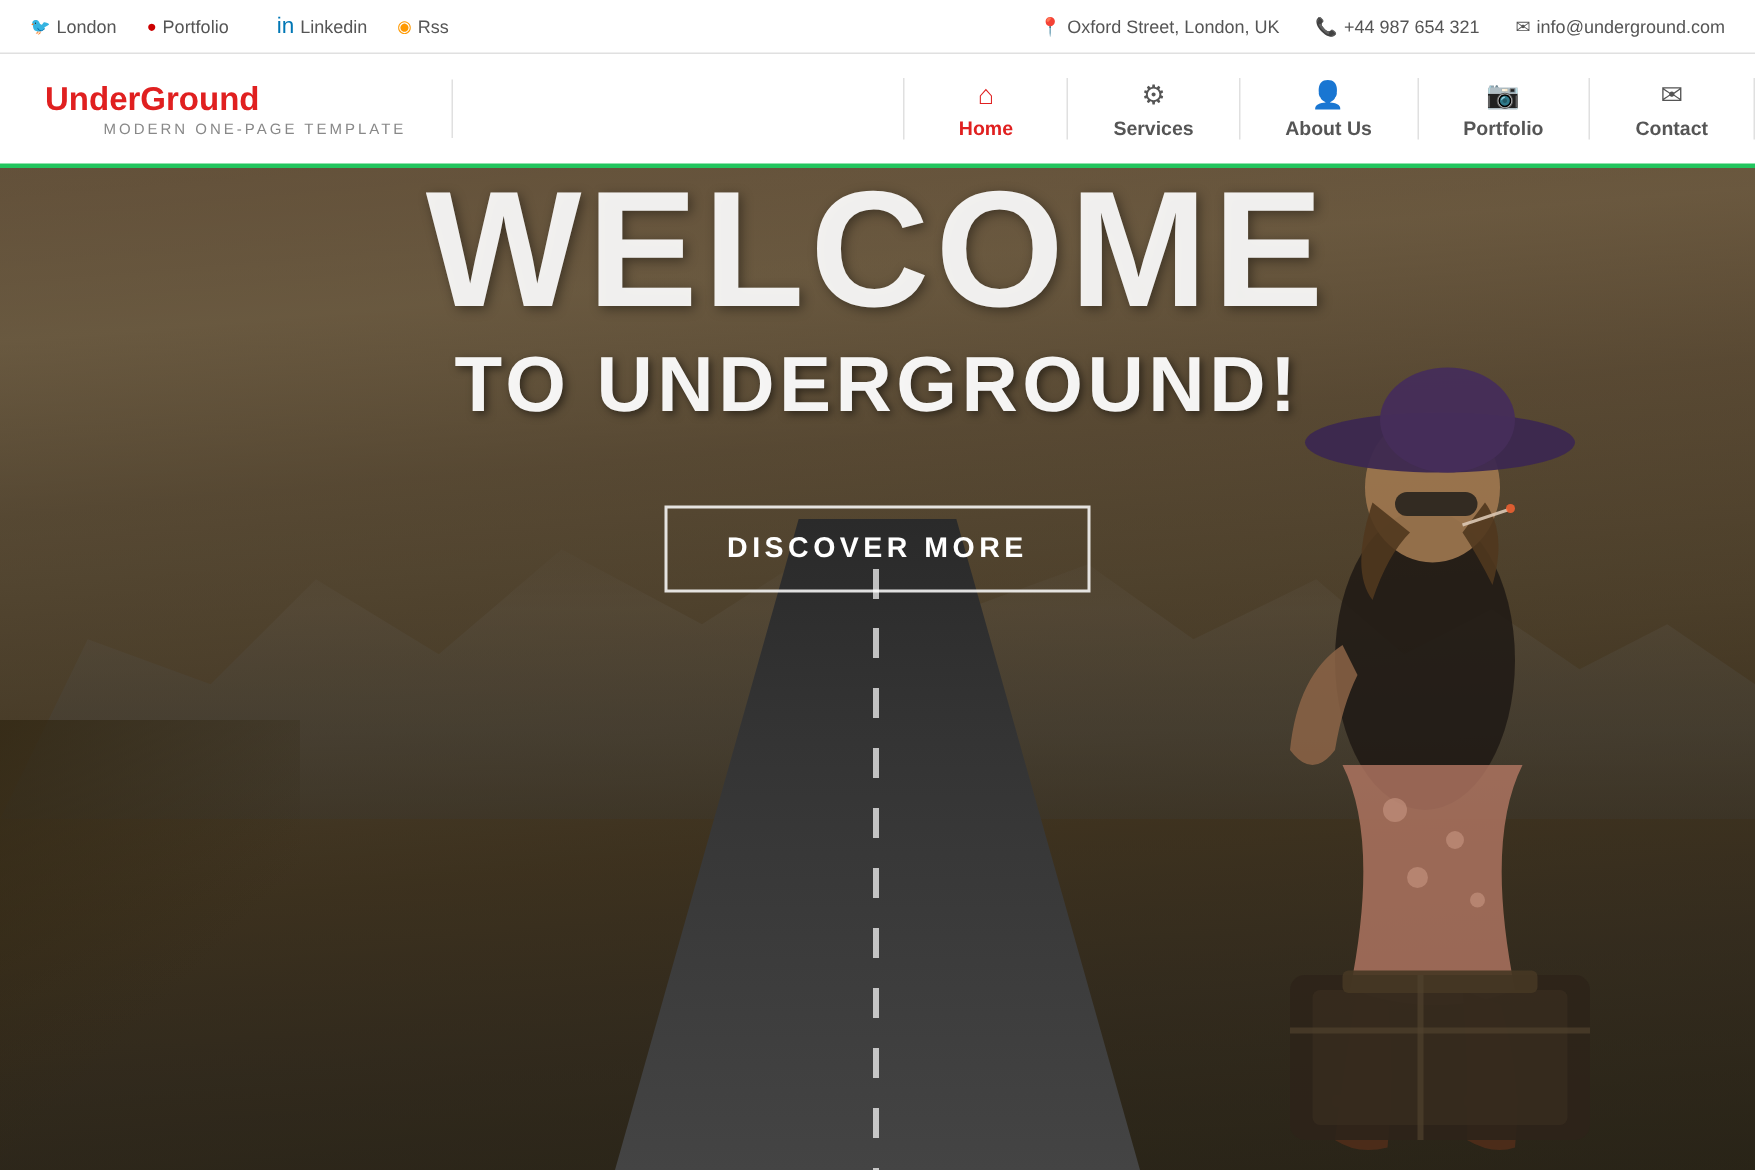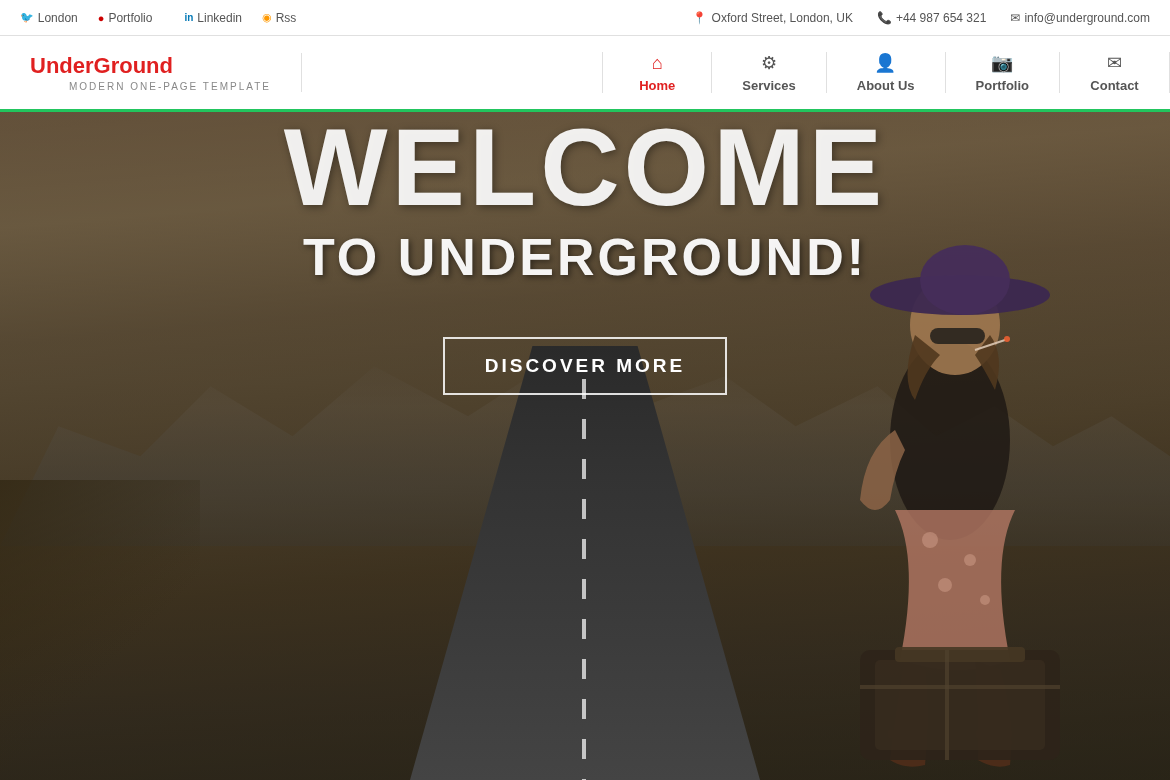--- a/index.html
+++ b/index.html
@@ -200,21 +200,21 @@
   <div class="top-bar-left">
     <a href="#">
       <span style="font-size:11px;">🐦</span>
       <span>London</span>
     </a>
     <a href="#">
       <span style="font-size:11px; color:#c00;">●</span>
       <span>Portfolio</span>
     </a>
     <a href="#">
-      <span style="font-size:10px; font-weight:bold; color:#0077b5;padding-left:12px;">in</span>
+      <span style="font-size:15px; font-weight:normal; color:#0077b5;padding-left:12px;">in</span>
       <span>Linkedin</span>
     </a>
     <a href="#">
       <span style="font-size:11px; color:#f90;">◉</span>
       <span>Rss</span>
     </a>
   </div>
   <div class="top-bar-right">
     <span>
       <span>📍</span>

